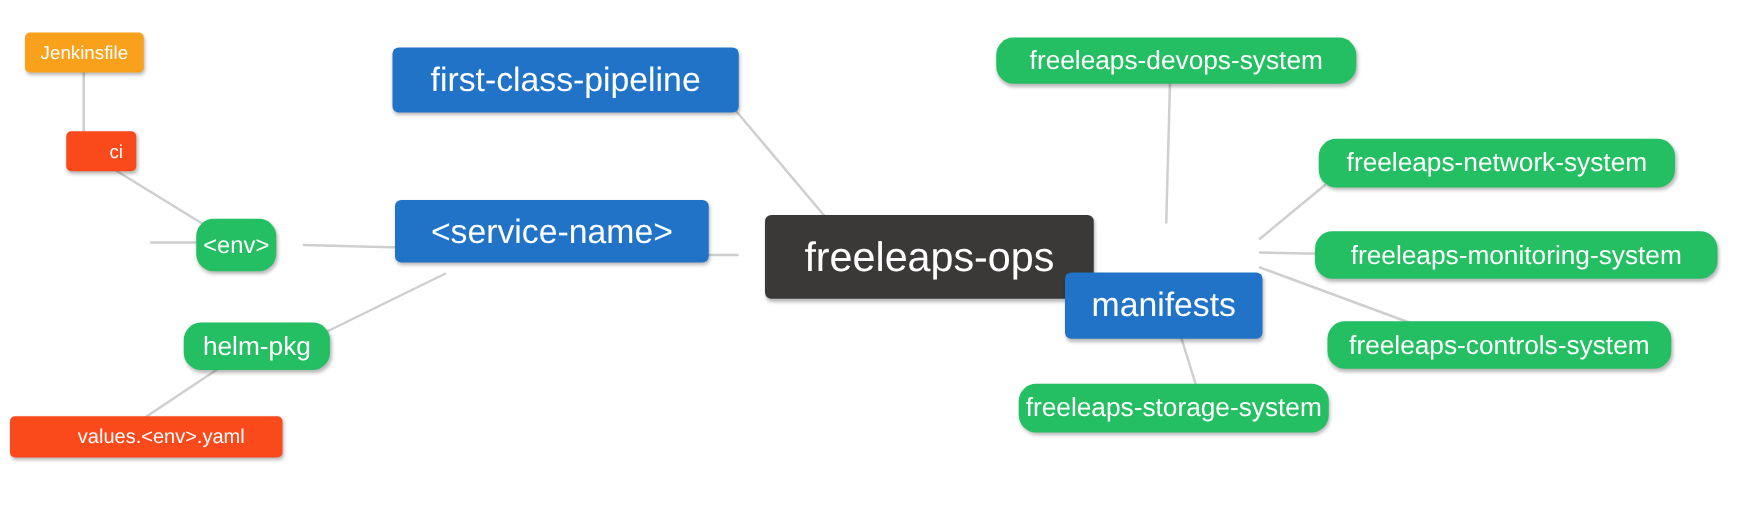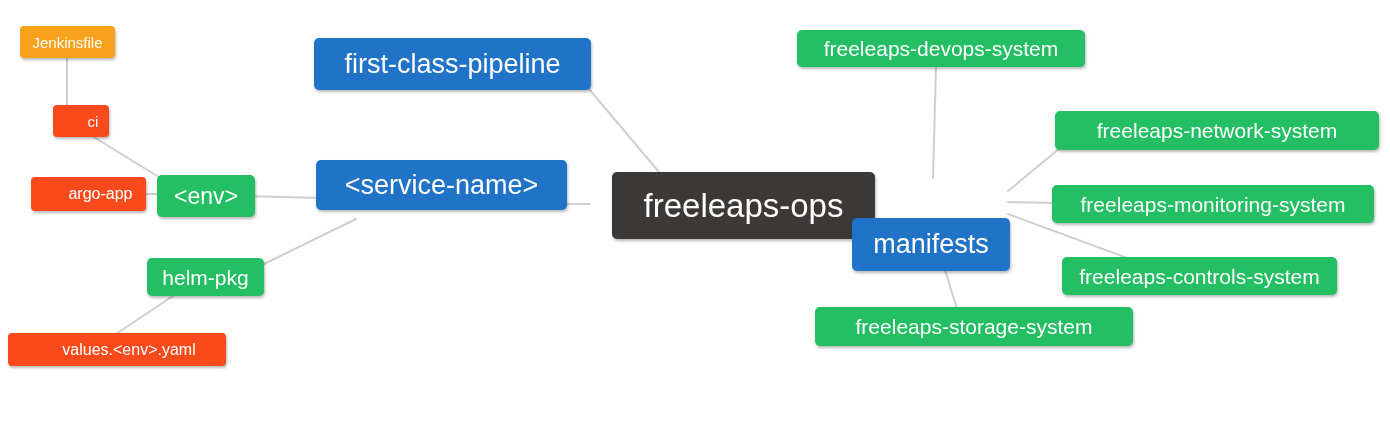--- a/index.html
+++ b/index.html
@@ -36,39 +36,39 @@
     justify-content: center;
     color: var(--text, #ffffff);
     white-space: nowrap;
     border-radius: 5px;
     box-shadow: 1px 2px 3px rgba(0,0,0,0.28);
     cursor: default;
     line-height: 1;
   }
   .bg-root  { background: var(--root,  #3B3838); margin-left: 28px; }
   .bg-blue  { background: var(--blue,  #2173C7); }
-  .bg-green { background: var(--green, #23BF62); }
+  .bg-green { background: var(--green, #23BF62); border-radius: 14px; }
   .bg-red   { background: var(--red,   #FA4A1C); padding-left: 24px; }
   .bg-amber { background: var(--amber, #F9A11B); }
 
   .n-jenkinsfile { left: 20px;   top: 26px;  width: 95px;  height: 32px; font-size: 15px; border-radius: 4px; }
   .n-ci          { left: 53px;   top: 105px; width: 32px;  height: 32px; font-size: 15px; border-radius: 4px; }
   .n-argo        { left: 31px;   top: 177px; width: 91px;  height: 34px; font-size: 16px; border-radius: 4px; }
-  .n-env         { left: 157px;  top: 175px; width: 98px;  height: 42px; font-size: 23px; }
+  .n-env         { left: 157px;  top: 175px; width: 64px;  height: 42px; font-size: 19px; }
   .n-helm        { left: 147px;  top: 258px; width: 117px; height: 38px; font-size: 21px; }
   .n-values      { left: 8px;    top: 333px; width: 194px; height: 33px; font-size: 16px; border-radius: 4px; }
   .n-pipeline    { left: 314px;  top: 38px;  width: 277px; height: 52px; font-size: 27px; }
   .n-service     { left: 316px;  top: 160px; width: 251px; height: 50px; font-size: 27px; }
   .n-root        { left: 584px;  top: 172px; width: 263px; height: 67px; font-size: 33px; }
   .n-manifests   { left: 852px;  top: 174px; width: 158px; height: 53px; font-size: 27px; margin-top: 44px; }
   .n-devops      { left: 797px;  top: 30px;  width: 288px; height: 37px; font-size: 21px; }
-  .n-network     { left: 1055px; top: 111px; width: 324px; height: 39px; font-size: 21px; }
+  .n-network     { left: 1055px; top: 111px; width: 285px; height: 39px; font-size: 21px; }
   .n-monitoring  { left: 1052px; top: 185px; width: 322px; height: 38px; font-size: 21px; }
   .n-controls    { left: 1062px; top: 257px; width: 275px; height: 38px; font-size: 21px; }
-  .n-storage     { left: 815px;  top: 307px; width: 318px; height: 39px; font-size: 21px; text-align: center; }
+  .n-storage     { left: 815px;  top: 307px; width: 248px; height: 39px; font-size: 21px; text-align: center; }
 </style>
 </head>
 <body>
 
 <div class="canvas">
 
   <svg class="edges" viewBox="0 0 1390 421" xmlns="http://www.w3.org/2000/svg">
     <line x1="67" y1="57" x2="67" y2="106"></line>
     <line x1="84" y1="131" x2="175" y2="187"></line>
     <line x1="121" y1="194" x2="162" y2="194"></line>
@@ -80,21 +80,20 @@
     <line x1="845" y1="204" x2="856" y2="204"></line>
     <line x1="936" y1="66" x2="933" y2="178"></line>
     <line x1="1008" y1="191" x2="1060" y2="148"></line>
     <line x1="1008" y1="202" x2="1056" y2="203"></line>
     <line x1="1008" y1="214" x2="1130" y2="259"></line>
     <line x1="931" y1="225" x2="958" y2="312"></line>
   </svg>
 
   <div class="node bg-amber n-jenkinsfile">Jenkinsfile</div>
   <div class="node bg-red   n-ci">ci</div>
-  <div class="node bg-red   n-argo">argo-app</div>
   <div class="node bg-green n-env">&lt;env&gt;</div>
   <div class="node bg-green n-helm">helm-pkg</div>
   <div class="node bg-red   n-values">values.&lt;env&gt;.yaml</div>
   <div class="node bg-blue  n-pipeline">first-class-pipeline</div>
   <div class="node bg-blue  n-service">&lt;service-name&gt;</div>
   <div class="node bg-root  n-root">freeleaps-ops</div>
   <div class="node bg-blue  n-manifests">manifests</div>
   <div class="node bg-green n-devops">freeleaps-devops-system</div>
   <div class="node bg-green n-network">freeleaps-network-system</div>
   <div class="node bg-green n-monitoring">freeleaps-monitoring-system</div>

